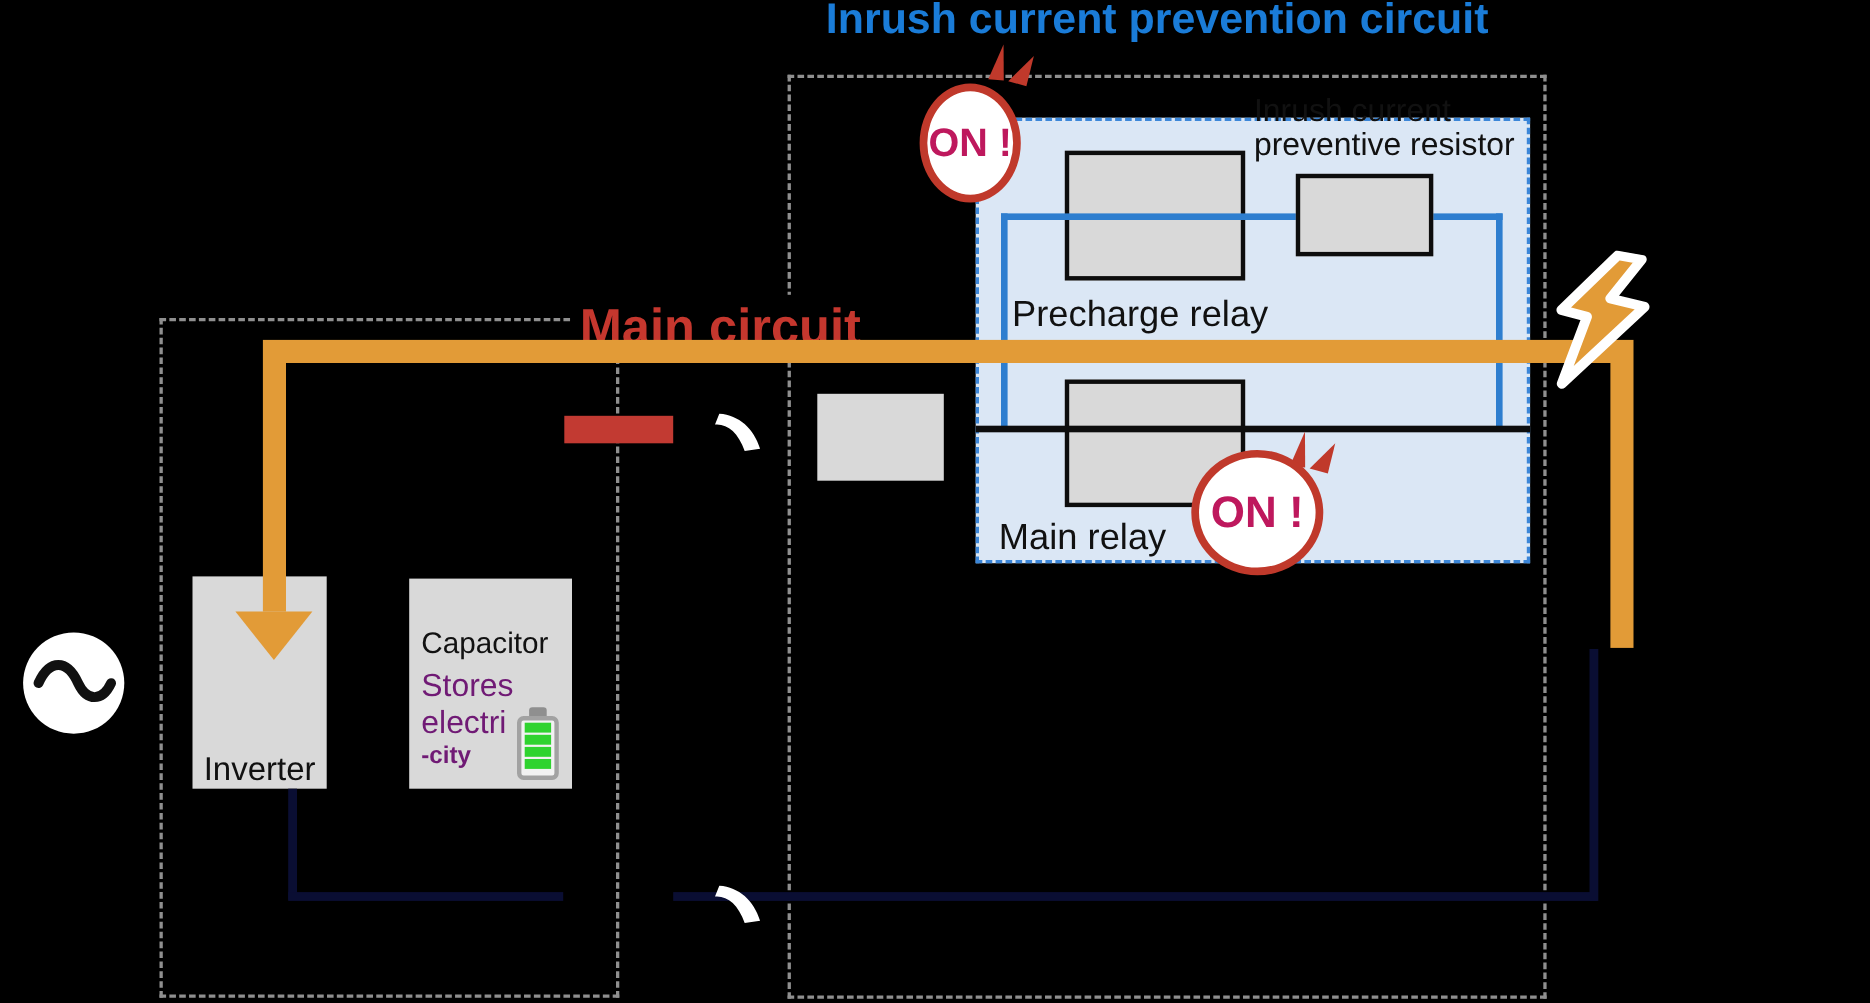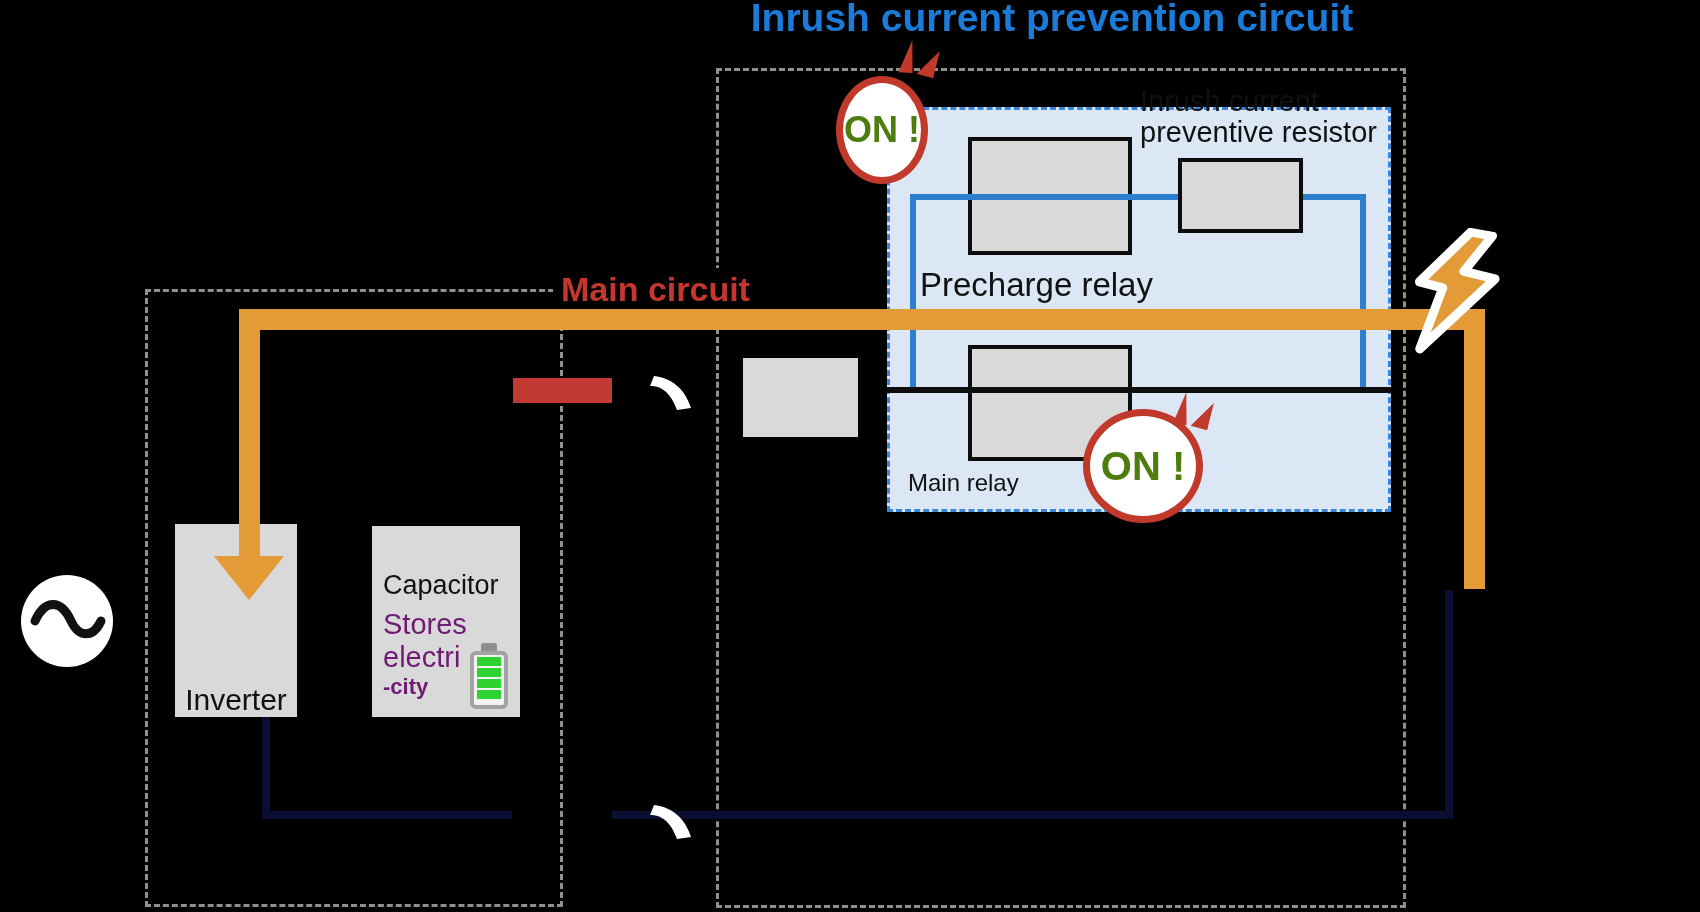--- a/index.html
+++ b/index.html
@@ -10,21 +10,21 @@
   .bluebox{background:#dbe7f5;border:3px dashed #3b86d8;box-sizing:border-box;}
   .graycomp{background:#d9d9d9;box-sizing:border-box;}
   .relaybox{background:#d9d9d9;border:4px solid #0d0d0d;box-sizing:border-box;}
   .blueline{background:#2e7ecf;}
   .blackwire{background:#0d0d0d;}
   .navy{background:#0a0e33;}
   .orange{background:#e29b37;}
   .diaglabel{color:#111;font-weight:normal;white-space:nowrap;}
   .badge{background:#fff;border:7px solid #c0392b;border-radius:50%;box-sizing:border-box;
          display:flex;align-items:center;justify-content:center;
-         color:#4d7c0f;font-weight:bold;white-space:nowrap;}
+         color:#be185d;font-weight:bold;white-space:nowrap;}
   .title{color:#1a7cd8;font-weight:bold;text-align:center;white-space:nowrap;}
   .redlabel{color:#c5372e;font-weight:bold;background:#000;white-space:nowrap;}
   .captext{color:#701a75;white-space:nowrap;}
 </style>
 </head>
 <body>
 
 <div class="stage">
 
   <div class="abs dashedbox" style="left:145px;top:289px;width:418px;height:618px;"></div>
@@ -60,27 +60,27 @@
 
   <div class="abs blueline" style="left:910px;top:194px;width:6px;height:196px;"></div>
   <div class="abs blueline" style="left:910px;top:194px;width:456px;height:6px;"></div>
   <div class="abs blueline" style="left:1360px;top:194px;width:6px;height:198px;"></div>
 
   <div class="abs blackwire" style="left:887px;top:387px;width:504px;height:6px;"></div>
 
   <div class="abs relaybox" style="left:1178px;top:158px;width:125px;height:75px;"></div>
 
   <div class="abs diaglabel" style="left:920px;top:266px;font-size:33px;">Precharge relay</div>
-  <div class="abs diaglabel" style="left:908px;top:469px;font-size:24px;">Main relay</div>
+  <div class="abs diaglabel" style="left:908px;top:469px;font-size:33px;">Main relay</div>
   <div class="abs diaglabel" style="left:1140px;top:86px;font-size:29px;line-height:31px;">
     <span style="display:block;">Inrush current</span>
     <span style="display:block;">preventive resistor</span>
   </div>
 
-  <div class="abs redlabel" style="left:553px;top:268px;font-size:34px;padding:2px 8px;">Main circuit</div>
+  <div class="abs redlabel" style="left:519px;top:268px;font-size:46px;padding:2px 8px;">Main circuit</div>
 
   <div class="abs navy" style="left:262px;top:717px;width:8px;height:101px;"></div>
   <div class="abs navy" style="left:262px;top:811px;width:250px;height:8px;"></div>
   <div class="abs navy" style="left:612px;top:811px;width:840px;height:8px;"></div>
   <div class="abs navy" style="left:1445px;top:590px;width:8px;height:229px;"></div>
 
   <div class="abs" style="left:513px;top:378px;width:99px;height:25px;background:#c23a32;"></div>
 
   <svg class="abs" style="left:650px;top:376px;" width="45" height="34" viewBox="0 0 45 34">
     <path d="M4,0 C22,2 35,13 41,32 L27,34 C21,17 11,9 0,10 Z" fill="#fff"></path>

